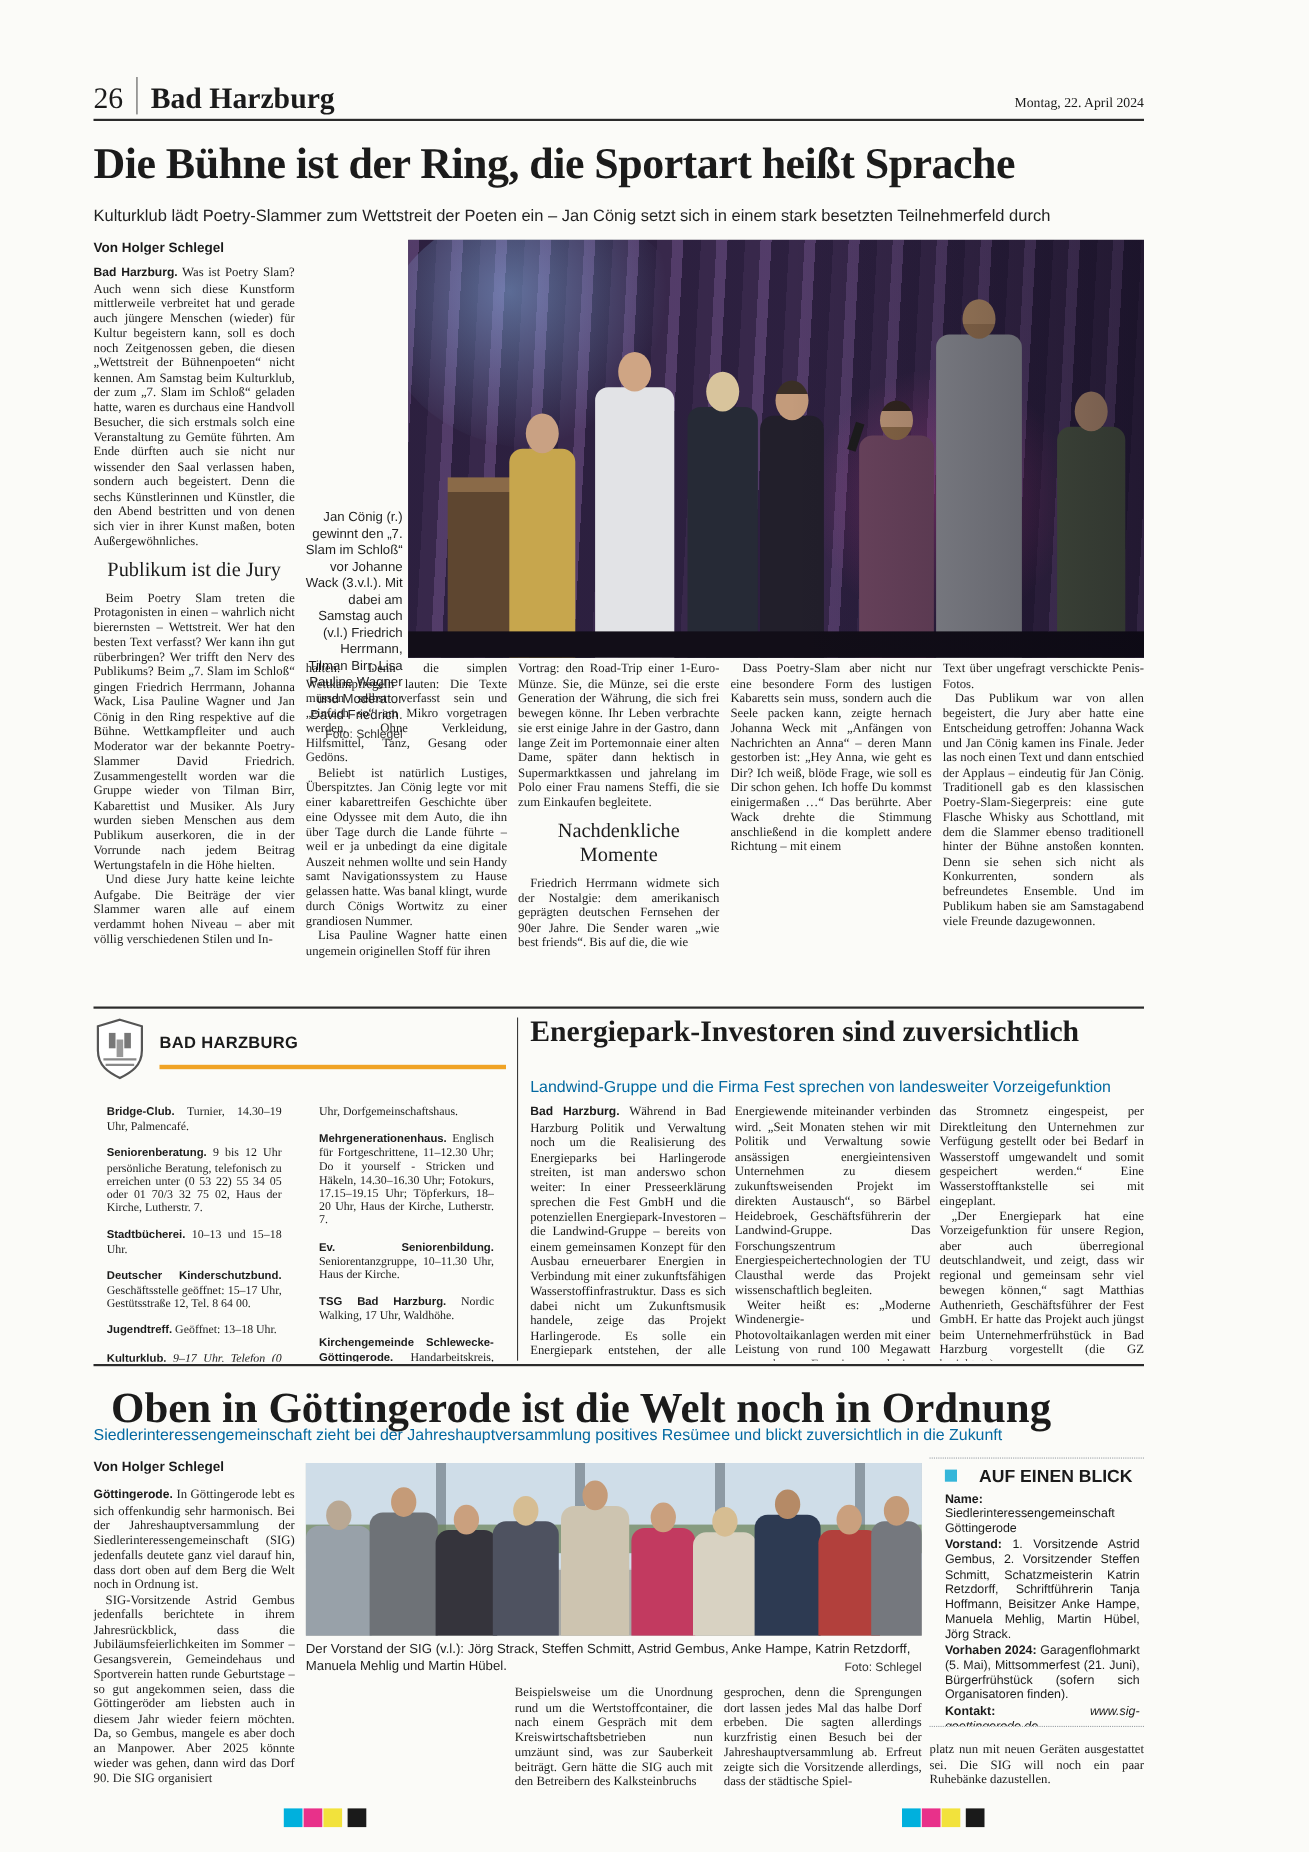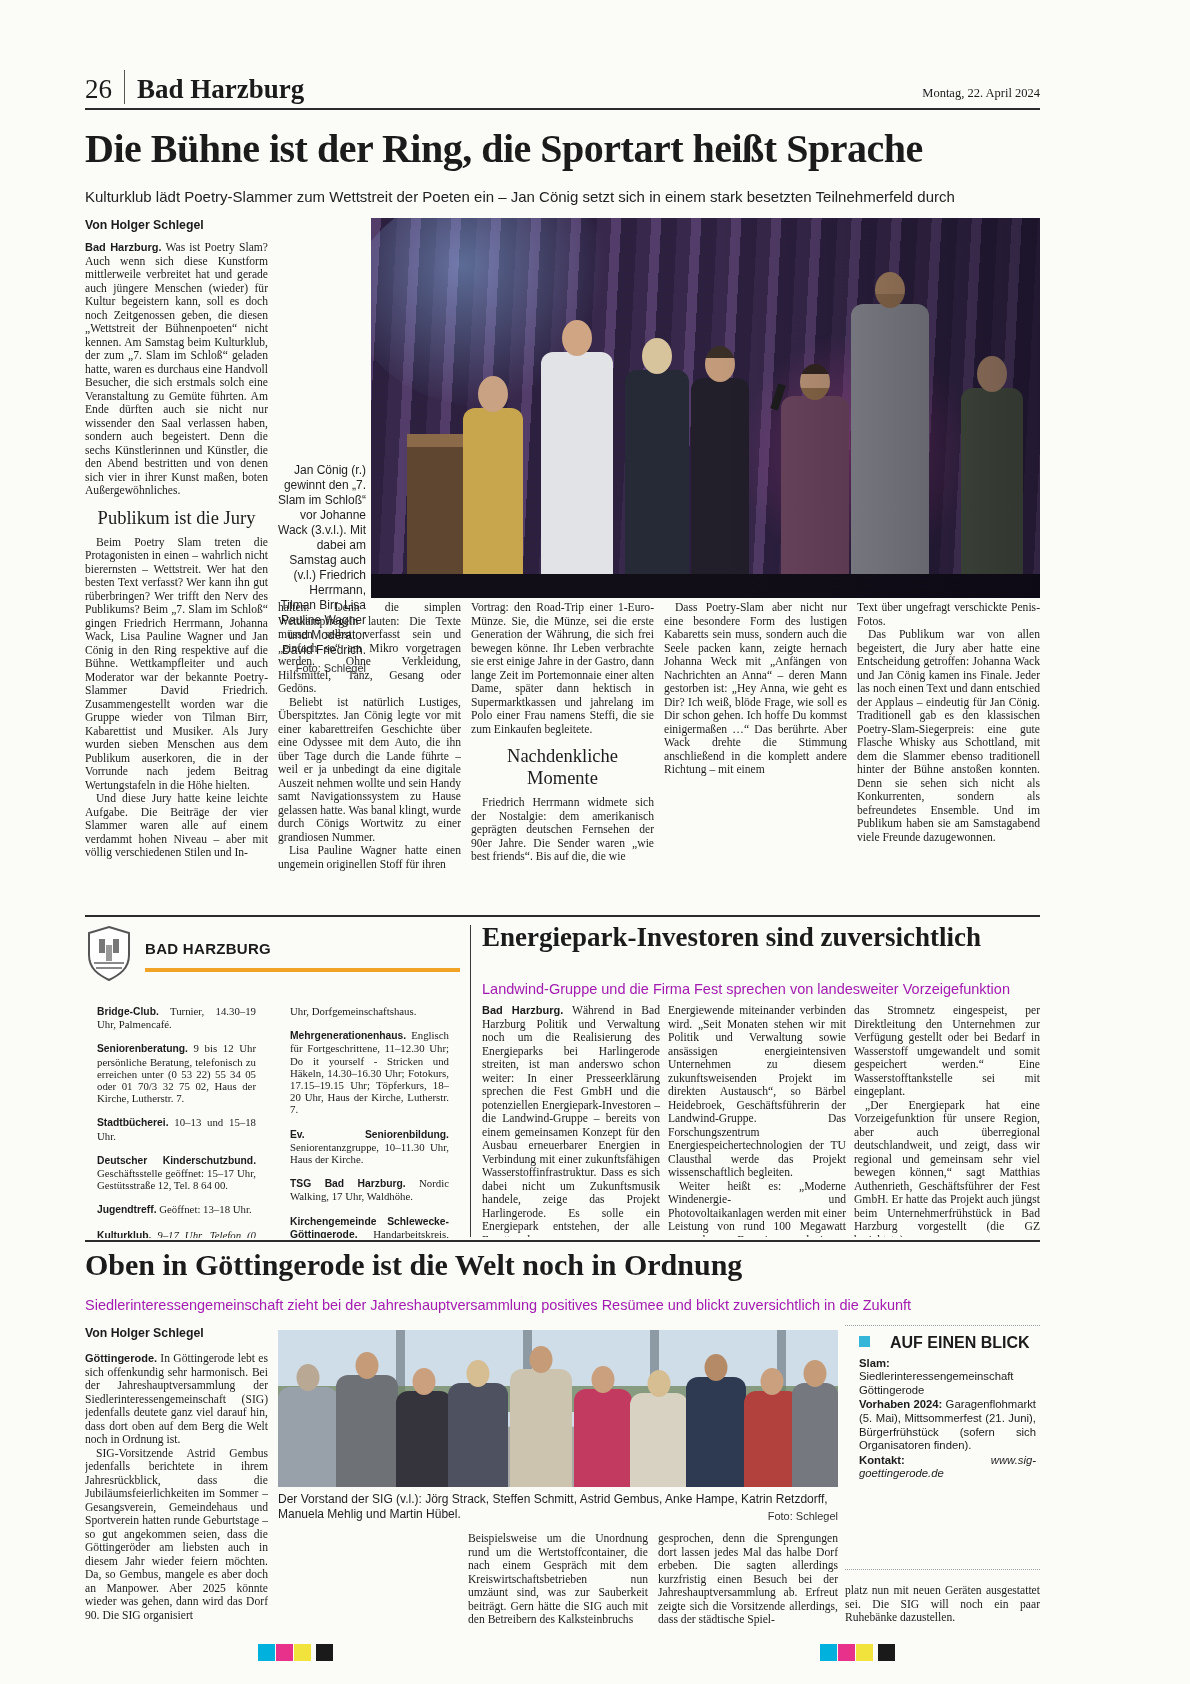--- a/index.html
+++ b/index.html
@@ -14,23 +14,23 @@
   .mast{display:flex;justify-content:space-between;align-items:flex-end;}
   .mast-left{display:flex;align-items:flex-end;gap:12px;}
   .mast-num{font-size:27px;line-height:30px;}
   .mast-bar{width:1px;height:34px;background:#555;}
   .mast-sec{font-size:27px;line-height:30px;font-weight:bold;}
   .mast-date{font-size:12.5px;padding-bottom:3px;}
 
   
   .h1{font-weight:bold;font-size:40px;line-height:44px;letter-spacing:-0.5px;margin:0;}
   .h2{font-weight:bold;font-size:27px;line-height:30px;margin:0;}
-  .h3{font-weight:bold;font-size:30px;line-height:37px;margin:0;}
+  .h3{font-weight:bold;font-size:39px;line-height:37px;margin:16px;}
   .sub1{font-size:15px;color:#222;}
-  .sub2{font-size:14.5px;color:#a21caf;}
+  .sub2{font-size:14.5px;color:#0369a1;}
   .byline{font-weight:bold;font-size:12.3px;}
 
   
   .col{position:absolute;width:183px;overflow:hidden;}
   .btxt{font-size:11.6px;line-height:13.5px;text-align:justify;hyphens:auto;}
   .btxt p{margin:0;}
   .btxt p.ind{text-indent:11px;}
   .lead{font-family:"Liberation Sans",sans-serif;font-weight:bold;font-size:11px;}
   .xhead{font-weight:normal;font-size:18.5px;line-height:22px;text-align:center;margin:9px 0 7px;}
 
@@ -255,21 +255,22 @@
   <div class="abs cap2wrap" style="left:278px;top:1492px;width:560px;height:32px;">
     <span>Der Vorstand der SIG (v.l.): Jörg Strack, Steffen Schmitt, Astrid Gembus, Anke Hampe, Katrin Retzdorff, Manuela Mehlig und Martin Hübel.</span>
     <span class="cap2credit">Foto: Schlegel</span>
   </div>
 
   <div class="abs glance" style="left:845px;top:1325px;width:195px;height:245px;">
     <p class="gtitle">
         <span class="gsq" style="background:#35b6d9;"></span>
         <span>AUF EINEN BLICK</span>
       </p>
-    <p><b>Slam:</b> <span>Siedlerinteressengemeinschaft Göttingerode</span></p>
+    <p><b>Name:</b> <span>Siedlerinteressengemeinschaft Göttingerode</span></p>
+    <p><b>Vorstand:</b> <span>1. Vorsitzende Astrid Gembus, 2. Vorsitzender Steffen Schmitt, Schatzmeisterin Katrin Retzdorff, Schriftführerin Tanja Hoffmann, Beisitzer Anke Hampe, Manuela Mehlig, Martin Hübel, Jörg Strack.</span></p>
     <p><b>Vorhaben 2024:</b> <span>Garagenflohmarkt (5. Mai), Mittsommerfest (21. Juni), Bürgerfrühstück (sofern sich Organisatoren finden).</span></p>
     <p><b>Kontakt:</b> <span class="url">www.sig-goettingerode.de</span></p>
   </div>
 
   <div class="col btxt" style="left:658px;top:1532px;width:180px;height:126px;">
     <p>gesprochen, denn die Sprengungen dort lassen jedes Mal das halbe Dorf erbeben. Die sagten allerdings kurzfristig einen Besuch bei der Jahreshauptversammlung ab. Erfreut zeigte sich die Vorsitzende allerdings, dass der städtische Spiel-</p>
   </div>
   <div class="col btxt" style="left:468px;top:1532px;width:180px;height:126px;">
     <p>Beispielsweise um die Unordnung rund um die Wertstoffcontainer, die nach einem Gespräch mit dem Kreiswirtschaftsbetrieben nun umzäunt sind, was zur Sauberkeit beiträgt. Gern hätte die SIG auch mit den Betreibern des Kalksteinbruchs</p>
   </div>

